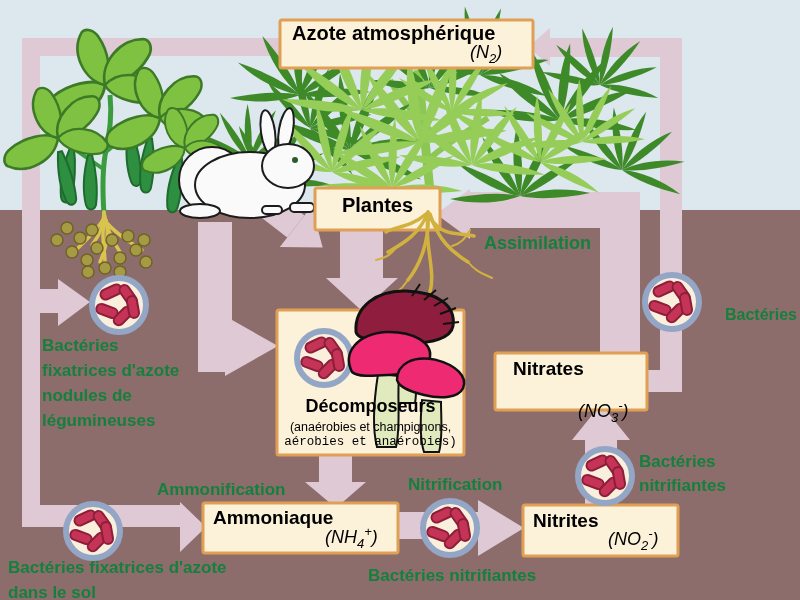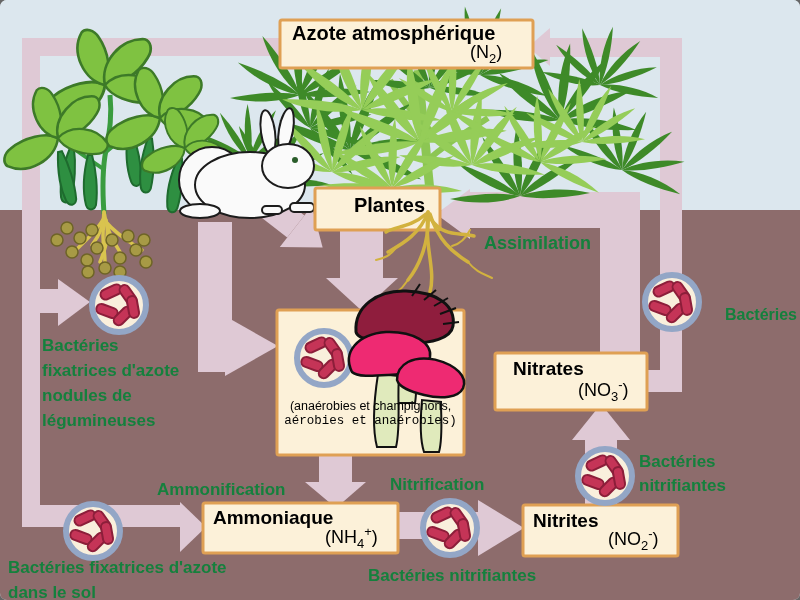--- a/index.html
+++ b/index.html
@@ -1,22 +1,22 @@
 <!DOCTYPE html>
 <html><head>
 <meta charset="utf-8">
 <style>
   html,body{margin:0;padding:0;background:#666;}
   #stage{position:relative;width:800px;height:600px;overflow:hidden;
-         font-family:"Liberation Sans",sans-serif;background:#dce7ee;border-radius:7px;}
+         font-family:"Liberation Sans",sans-serif;background:#dce7ee;}
   #art{position:absolute;left:0;top:0;}
   .lbl{position:absolute;color:#15803d;font-weight:bold;font-size:17px;line-height:25px;white-space:nowrap;}
   .boxtxt{position:absolute;color:#000;}
   .title{font-weight:bold;font-size:19px;white-space:nowrap;}
-  .formula{font-size:18px;white-space:nowrap;}
+  .formula{font-size:18px;white-space:nowrap;font-style:italic;}
   .formula sub{font-size:13px;}
   .formula sup{font-size:13px;}
   .center{text-align:center;}
 </style>
 </head>
 <body>
 
 <div id="stage">
 
 <svg id="art" width="800" height="600" viewBox="0 0 800 600">
@@ -250,39 +250,40 @@
     <path d="M352,372 C342,352 358,334 386,332 C414,331 432,343 430,357 C428,367 410,374 388,375 C372,376 357,377 352,372 Z" fill="#ee2a72" stroke="#111" stroke-width="2.5"></path>
 
     <path d="M422,400 C420,422 420,440 424,452 L439,452 C443,438 441,418 441,402 Z" fill="#e0eabc" stroke="#111" stroke-width="2"></path>
     <path d="M398,388 C394,372 408,360 430,359 C452,359 466,368 464,380 C462,390 446,396 428,396 C414,396 402,395 398,388 Z" fill="#ee2a72" stroke="#111" stroke-width="2.5" transform="rotate(14 430 380)"></path>
   </g>
 </svg>
 
 <div class="boxtxt title" style="left:292px;top:22px;font-size:20px;">Azote atmosphérique</div>
 <div class="boxtxt formula" style="left:470px;top:42px;"><span>(N</span><sub>2</sub><span>)</span></div>
 
-<div class="boxtxt title" style="left:315px;top:194px;width:125px;text-align:center;font-size:20px;padding-left:12px;">Plantes</div>
+<div class="boxtxt title" style="left:315px;top:194px;width:125px;text-align:center;font-size:20px;">Plantes</div>
 
 <div class="boxtxt center" style="left:279px;top:396px;width:183px;">
+  <div class="title" style="font-size:18px;">Décomposeurs</div>
   <div style="font-size:12.5px;line-height:14.5px;margin-top:3px;">(anaérobies et champignons,</div>
   <div style="font-size:12.5px;line-height:14.5px;font-family:Liberation Mono, monospace;">aérobies et anaérobies)</div>
 </div>
 
 <div class="boxtxt title" style="left:506px;top:358px;margin-left:7px;">Nitrates</div>
-<div class="boxtxt formula" style="left:578px;top:377px;"><span>(NO</span><sub>3</sub><sup>-</sup><span>)</span></div>
+<div class="boxtxt formula" style="left:578px;top:398px;"><span>(NO</span><sub>3</sub><sup>-</sup><span>)</span></div>
 
 <div class="boxtxt title" style="left:213px;top:507px;">Ammoniaque</div>
 <div class="boxtxt formula" style="left:325px;top:524px;"><span>(NH</span><sub>4</sub><sup>+</sup><span>)</span></div>
 
 <div class="boxtxt title" style="left:533px;top:510px;">Nitrites</div>
 <div class="boxtxt formula" style="left:608px;top:526px;"><span>(NO</span><sub>2</sub><sup>-</sup><span>)</span></div>
 
 <div class="lbl" style="left:484px;top:231px;font-size:18px;">Assimilation</div>
 <div class="lbl" style="left:157px;top:477px;">Ammonification</div>
-<div class="lbl" style="left:390px;top:472px;">Nitrification</div>
+<div class="lbl" style="left:408px;top:472px;">Nitrification</div>
 <div class="lbl" style="left:368px;top:563px;">Bactéries nitrifiantes</div>
 
 <div class="lbl" style="left:639px;top:450px;line-height:24px;">
   <div>Bactéries</div>
   <div>nitrifiantes</div>
 </div>
 
 <div class="lbl" style="right:3px;top:303px;line-height:23px;text-align:right;font-size:16px;">
   <div>Bactéries</div>
 </div>

